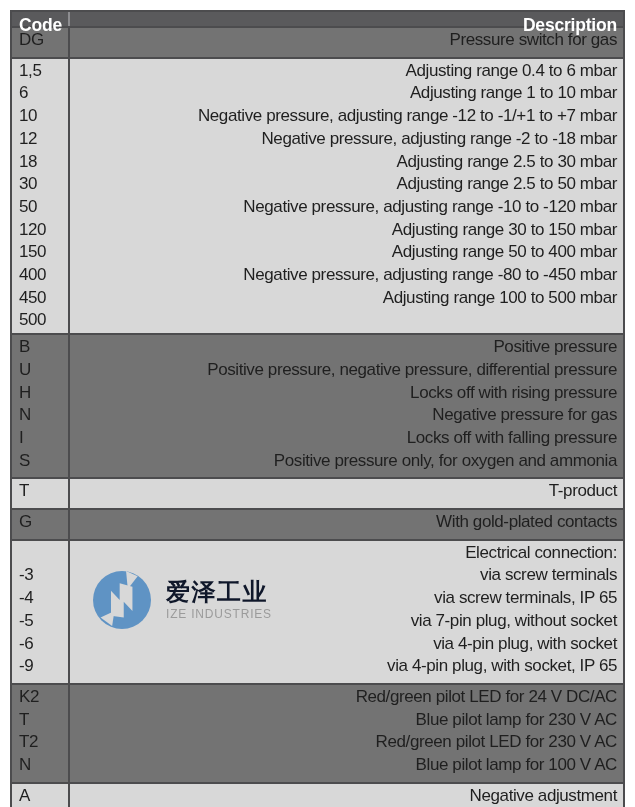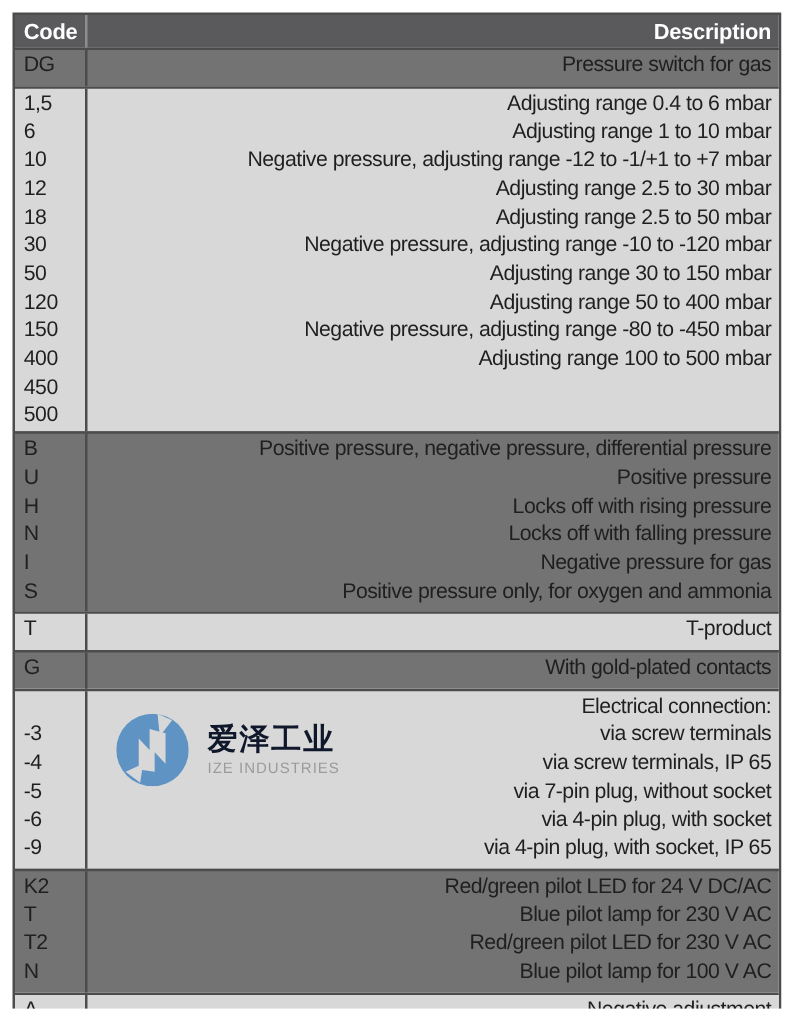--- a/index.html
+++ b/index.html
@@ -16,21 +16,21 @@
     position:absolute; left:10px; top:10px; width:615px;
     border:2px solid #4c4c4e;
     background:#ffffff;
   }
   .hdr {
     display:flex;
     background:#5a5a5c;
     color:#ffffff;
     font-weight:bold;
     font-size:17.5px;
-    height:26px;
+    height:14px;
     line-height:26px;
     letter-spacing:-0.2px;
   }
   .hdr-code {
     flex:0 0 58px;
     padding-left:7px;
     border-right:2px solid #8d8d90;
   }
   .hdr-desc {
     flex:1;
@@ -115,44 +115,45 @@
             <div class="cline">120</div>
             <div class="cline">150</div>
             <div class="cline">400</div>
             <div class="cline">450</div>
             <div class="cline">500</div>
           </div>
           <div class="gdescs">
             <div class="dline">Adjusting range 0.4 to 6 mbar</div>
             <div class="dline">Adjusting range 1 to 10 mbar</div>
             <div class="dline">Negative pressure, adjusting range -12 to -1/+1 to +7 mbar</div>
+            <div class="dline">Negative pressure, adjusting range -2 to -18 mbar</div>
             <div class="dline">Adjusting range 2.5 to 30 mbar</div>
             <div class="dline">Adjusting range 2.5 to 50 mbar</div>
             <div class="dline">Negative pressure, adjusting range -10 to -120 mbar</div>
             <div class="dline">Adjusting range 30 to 150 mbar</div>
             <div class="dline">Adjusting range 50 to 400 mbar</div>
             <div class="dline">Negative pressure, adjusting range -80 to -450 mbar</div>
             <div class="dline">Adjusting range 100 to 500 mbar</div>
           </div>
         </div>
         <div class="group white">
           <div class="gcodes">
             <div class="cline">B</div>
             <div class="cline">U</div>
             <div class="cline">H</div>
             <div class="cline">N</div>
             <div class="cline">I</div>
             <div class="cline">S</div>
           </div>
           <div class="gdescs">
+            <div class="dline">Positive pressure</div>
             <div class="dline">Positive pressure, negative pressure, differential pressure</div>
-            <div class="dline">Positive pressure</div>
             <div class="dline">Locks off with rising pressure</div>
+            <div class="dline">Negative pressure for gas</div>
             <div class="dline">Locks off with falling pressure</div>
-            <div class="dline">Negative pressure for gas</div>
             <div class="dline">Positive pressure only, for oxygen and ammonia</div>
           </div>
         </div>
         <div class="group gray">
           <div class="gcodes">
             <div class="cline">T</div>
           </div>
           <div class="gdescs">
             <div class="dline">T-product</div>
           </div>

